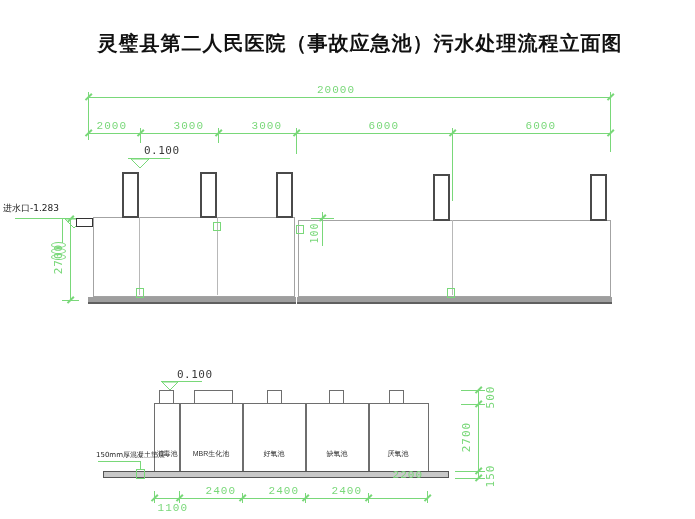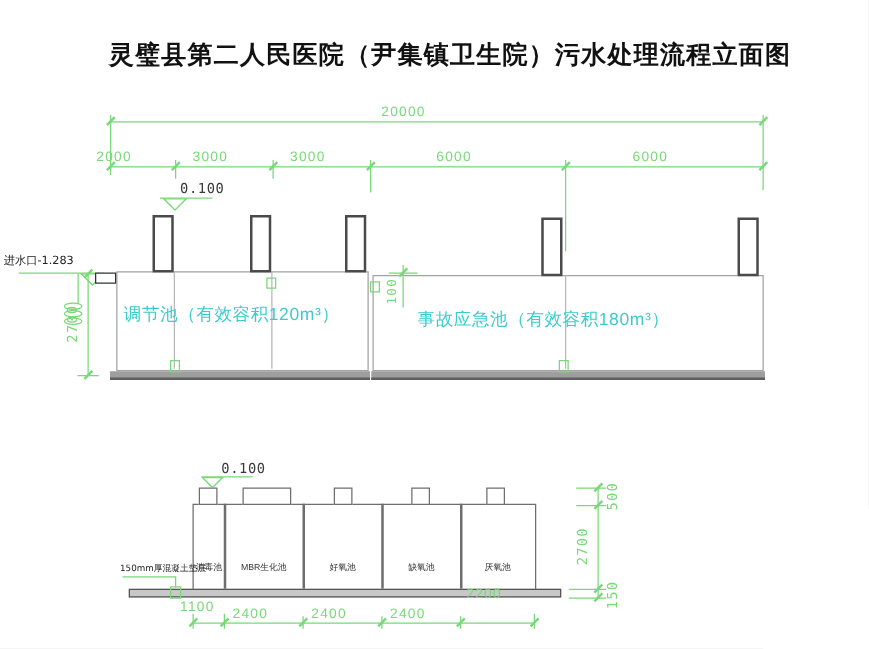--- a/index.html
+++ b/index.html
@@ -10,22 +10,22 @@
     --wall2:#6e6e6e;  
     --pillar:#4a4a4a; 
   }
   html,body{margin:0;padding:0;background:#e8e8e8;}
   #canvas{position:relative;width:695px;height:519px;background:#ffffff;overflow:hidden;
           font-family:"DejaVu Sans","Liberation Sans",sans-serif;}
   .t{position:absolute;white-space:nowrap;}
   .line{position:absolute;background:var(--g);}
   .h{height:1px;} .v{width:1px;}
   .sl{position:absolute;width:9px;height:1.5px;background:var(--g);transform:rotate(-45deg);}
-  .dimtxt{position:absolute;font-family:Liberation Sans, sans-serif;
-          font-size:11px;color:var(--g);letter-spacing:1px;text-align:left;white-space:nowrap;}
+  .dimtxt{position:absolute;font-family:Liberation Mono, monospace;
+          font-size:11px;color:var(--g);letter-spacing:1px;text-align:right;white-space:nowrap;}
   .vtext{position:absolute;transform:translate(-50%,-50%) rotate(-90deg);
          font-family:"DejaVu Sans Mono","Liberation Mono",monospace;font-size:11px;
          color:var(--g);letter-spacing:1px;white-space:nowrap;}
   .elevtxt{position:absolute;font-family:"DejaVu Sans Mono","Liberation Mono",monospace;
            font-size:11px;color:var(--dk);letter-spacing:0.5px;white-space:nowrap;}
   .tri{position:absolute;color:var(--g);}
   .gsq{position:absolute;border:1px solid var(--g);background:transparent;}
   .tank{position:absolute;background:#fff;}
   .pillar{position:absolute;border:2px solid var(--pillar);background:#fff;box-sizing:border-box;}
   .stub{position:absolute;border:1.5px solid var(--wall2);background:#fff;box-sizing:border-box;}
@@ -39,21 +39,21 @@
         box-sizing:border-box;background:#fff;}
   #title{position:absolute;left:84px;top:30px;width:552px;text-align:center;
          font-family:"Liberation Serif","DejaVu Serif",serif;font-size:20px;color:#111;
          letter-spacing:1px;font-weight:600;}
 </style>
 </head>
 <body>
 
 <div id="canvas">
 
-  <div id="title">灵璧县第二人民医院（尹集镇卫生院）污水处理流程立面图</div>
+  <div id="title">灵璧县第二人民医院（事故应急池）污水处理流程立面图</div>
 
   <div class="line h" style="left:88px;top:97px;width:522px"></div>
   <div class="sl" style="left:84px;top:96px"></div>
   <div class="sl" style="left:606px;top:96px"></div>
   <div class="line v" style="left:88px;top:92px;height:48px"></div>
   <div class="line v" style="left:610px;top:92px;height:60px"></div>
   <div class="dimtxt" style="left:305px;top:84px;width:50px">20000</div>
 
   <div class="line h" style="left:88px;top:133px;width:522px"></div>
   <div class="sl" style="left:84px;top:132px"></div>
@@ -113,22 +113,20 @@
   <div class="gsq" style="left:213px;top:222px;width:6px;height:7px"></div>
   <div class="gsq" style="left:296px;top:225px;width:6px;height:7px"></div>
   <div class="gsq" style="left:136px;top:288px;width:6px;height:8px"></div>
   <div class="gsq" style="left:447px;top:288px;width:6px;height:8px"></div>
 
   <div class="line h" style="left:311px;top:218px;width:23px"></div>
   <div class="line v" style="left:322px;top:212px;height:34px"></div>
   <div class="sl" style="left:318px;top:217px"></div>
   <div class="vtext" style="left:314px;top:233px;font-size:10px">100</div>
 
-  <div class="cyanlbl" style="left:99px;top:243px">调节池（有效容积120m³）</div>
-  <div class="cyanlbl" style="left:334px;top:247px">事故应急池（有效容积180m³）</div>
 
   <div class="elevtxt" style="left:177px;top:368px">0.100</div>
   <div class="line h" style="left:161px;top:381px;width:41px"></div>
   <svg class="tri" style="left:161px;top:381px" width="18" height="10">
     <polygon points="1,1 17,1 9,9" fill="#ffffff" stroke="currentColor" stroke-width="1"></polygon>
   </svg>
 
   <div class="tank" style="left:154px;top:403px;width:273px;height:68px;border:1.5px solid var(--wall2)"></div>
   <div class="wallv" style="left:179px;top:403px;width:1.5px;height:68px;background:var(--wall2)"></div>
   <div class="wallv" style="left:242px;top:403px;width:1.5px;height:68px;background:var(--wall2)"></div>
@@ -159,21 +157,21 @@
   <div class="line v" style="left:242px;top:493px;height:10px"></div>
   <div class="line v" style="left:305px;top:493px;height:10px"></div>
   <div class="line v" style="left:368px;top:493px;height:10px"></div>
   <div class="line v" style="left:427px;top:491px;height:12px"></div>
   <div class="sl" style="left:150px;top:497px"></div>
   <div class="sl" style="left:175px;top:497px"></div>
   <div class="sl" style="left:238px;top:497px"></div>
   <div class="sl" style="left:301px;top:497px"></div>
   <div class="sl" style="left:364px;top:497px"></div>
   <div class="sl" style="left:423px;top:497px"></div>
-  <div class="dimtxt" style="left:144px;top:480px;width:44px">1100</div>
+  <div class="dimtxt" style="left:144px;top:502px;width:44px">1100</div>
   <div class="dimtxt" style="left:186px;top:485px;width:50px">2400</div>
   <div class="dimtxt" style="left:249px;top:485px;width:50px">2400</div>
   <div class="dimtxt" style="left:312px;top:485px;width:50px">2400</div>
   <div class="dimtxt" style="left:373px;top:469px;width:50px">2200</div>
 
   <div class="line v" style="left:478px;top:390px;height:88px"></div>
   <div class="line h" style="left:461px;top:390px;width:24px"></div>
   <div class="line h" style="left:461px;top:404px;width:24px"></div>
   <div class="line h" style="left:455px;top:471px;width:30px"></div>
   <div class="line h" style="left:455px;top:478px;width:30px"></div>

